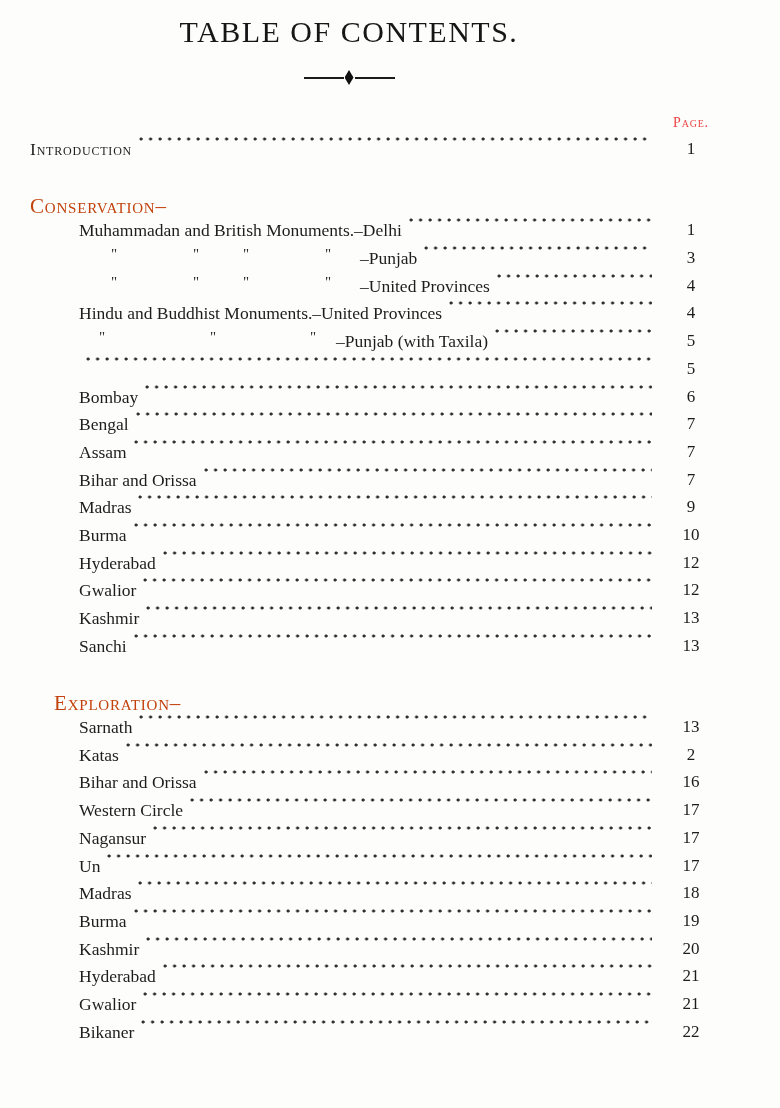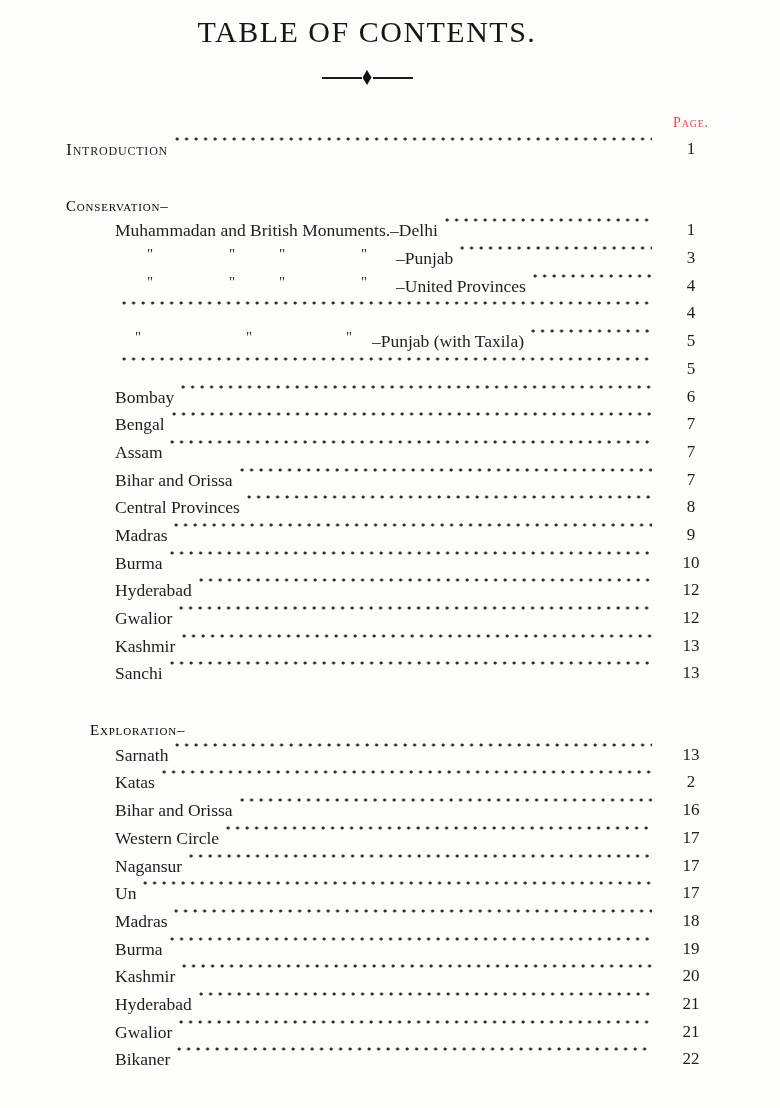--- a/index.html
+++ b/index.html
@@ -7,21 +7,21 @@
     position: relative;
     width: 780px;
     height: 1108px;
     background: #fdfdfc;
     font-family: "Liberation Serif", "DejaVu Serif", serif;
     color: #1f1f1f;
     overflow: hidden;
     box-sizing: border-box;
   }
   .content {
-    padding: 0 62px 0 66px;
+    padding: 0 62px 0 30px;
     box-sizing: border-box;
   }
   
   .toc-title {
     margin: 0;
     padding-top: 15px;
     font-size: 30px;
     line-height: 34px;
     font-weight: normal;
     letter-spacing: 1.5px;
@@ -63,22 +63,22 @@
     font-size: 14px;
     color: #ef4444;
   }
   
   .toc-body { margin-top: 6px; }
   .toc-section.gap { margin-top: 26px; }
   .section-heading {
     height: 27.7px;
     display: flex;
     align-items: center;
-    font-size: 15px;
-    color: #000000;
+    font-size: 21px;
+    color: #c2410c;
   }
   .smallcaps {
     font-variant: small-caps;
     letter-spacing: 0.8px;
   }
   .toc-row {
     height: 27.7px;
     display: flex;
     align-items: flex-start;
     padding-left: 49px;
@@ -149,20 +149,21 @@
             <span class="entry-name has-dittos"><span class="ditto" style="left: 32px;">"</span><span class="ditto" style="left: 114px;">"</span><span class="ditto" style="left: 164px;">"</span><span class="ditto" style="left: 246px;">"</span><span class="ditto-text" style="margin-left: 281px;">–Punjab</span></span>
             <span class="leader"></span>
             <span class="pagenum">3</span>
           </div>
           <div class="toc-row">
             <span class="entry-name has-dittos"><span class="ditto" style="left: 32px;">"</span><span class="ditto" style="left: 114px;">"</span><span class="ditto" style="left: 164px;">"</span><span class="ditto" style="left: 246px;">"</span><span class="ditto-text" style="margin-left: 281px;">–United Provinces</span></span>
             <span class="leader"></span>
             <span class="pagenum">4</span>
           </div>
           <div class="toc-row">
+            <span class="entry-name">Hindu and Buddhist Monuments.–United Provinces</span>
             <span class="leader"></span>
             <span class="pagenum">4</span>
           </div>
           <div class="toc-row">
             <span class="entry-name has-dittos"><span class="ditto" style="left: 20px;">"</span><span class="ditto" style="left: 131px;">"</span><span class="ditto" style="left: 231px;">"</span><span class="ditto-text" style="margin-left: 257px;">–Punjab (with Taxila)</span></span>
             <span class="leader"></span>
             <span class="pagenum">5</span>
           </div>
           <div class="toc-row">
             <span class="leader"></span>
@@ -180,25 +181,20 @@
           </div>
           <div class="toc-row">
             <span class="entry-name">Assam</span>
             <span class="leader"></span>
             <span class="pagenum">7</span>
           </div>
           <div class="toc-row">
             <span class="entry-name">Bihar and Orissa</span>
             <span class="leader"></span>
             <span class="pagenum">7</span>
-          </div>
-          <div class="toc-row">
-            <span class="entry-name">Central Provinces</span>
-            <span class="leader"></span>
-            <span class="pagenum">8</span>
           </div>
           <div class="toc-row">
             <span class="entry-name">Madras</span>
             <span class="leader"></span>
             <span class="pagenum">9</span>
           </div>
           <div class="toc-row">
             <span class="entry-name">Burma</span>
             <span class="leader"></span>
             <span class="pagenum">10</span>

